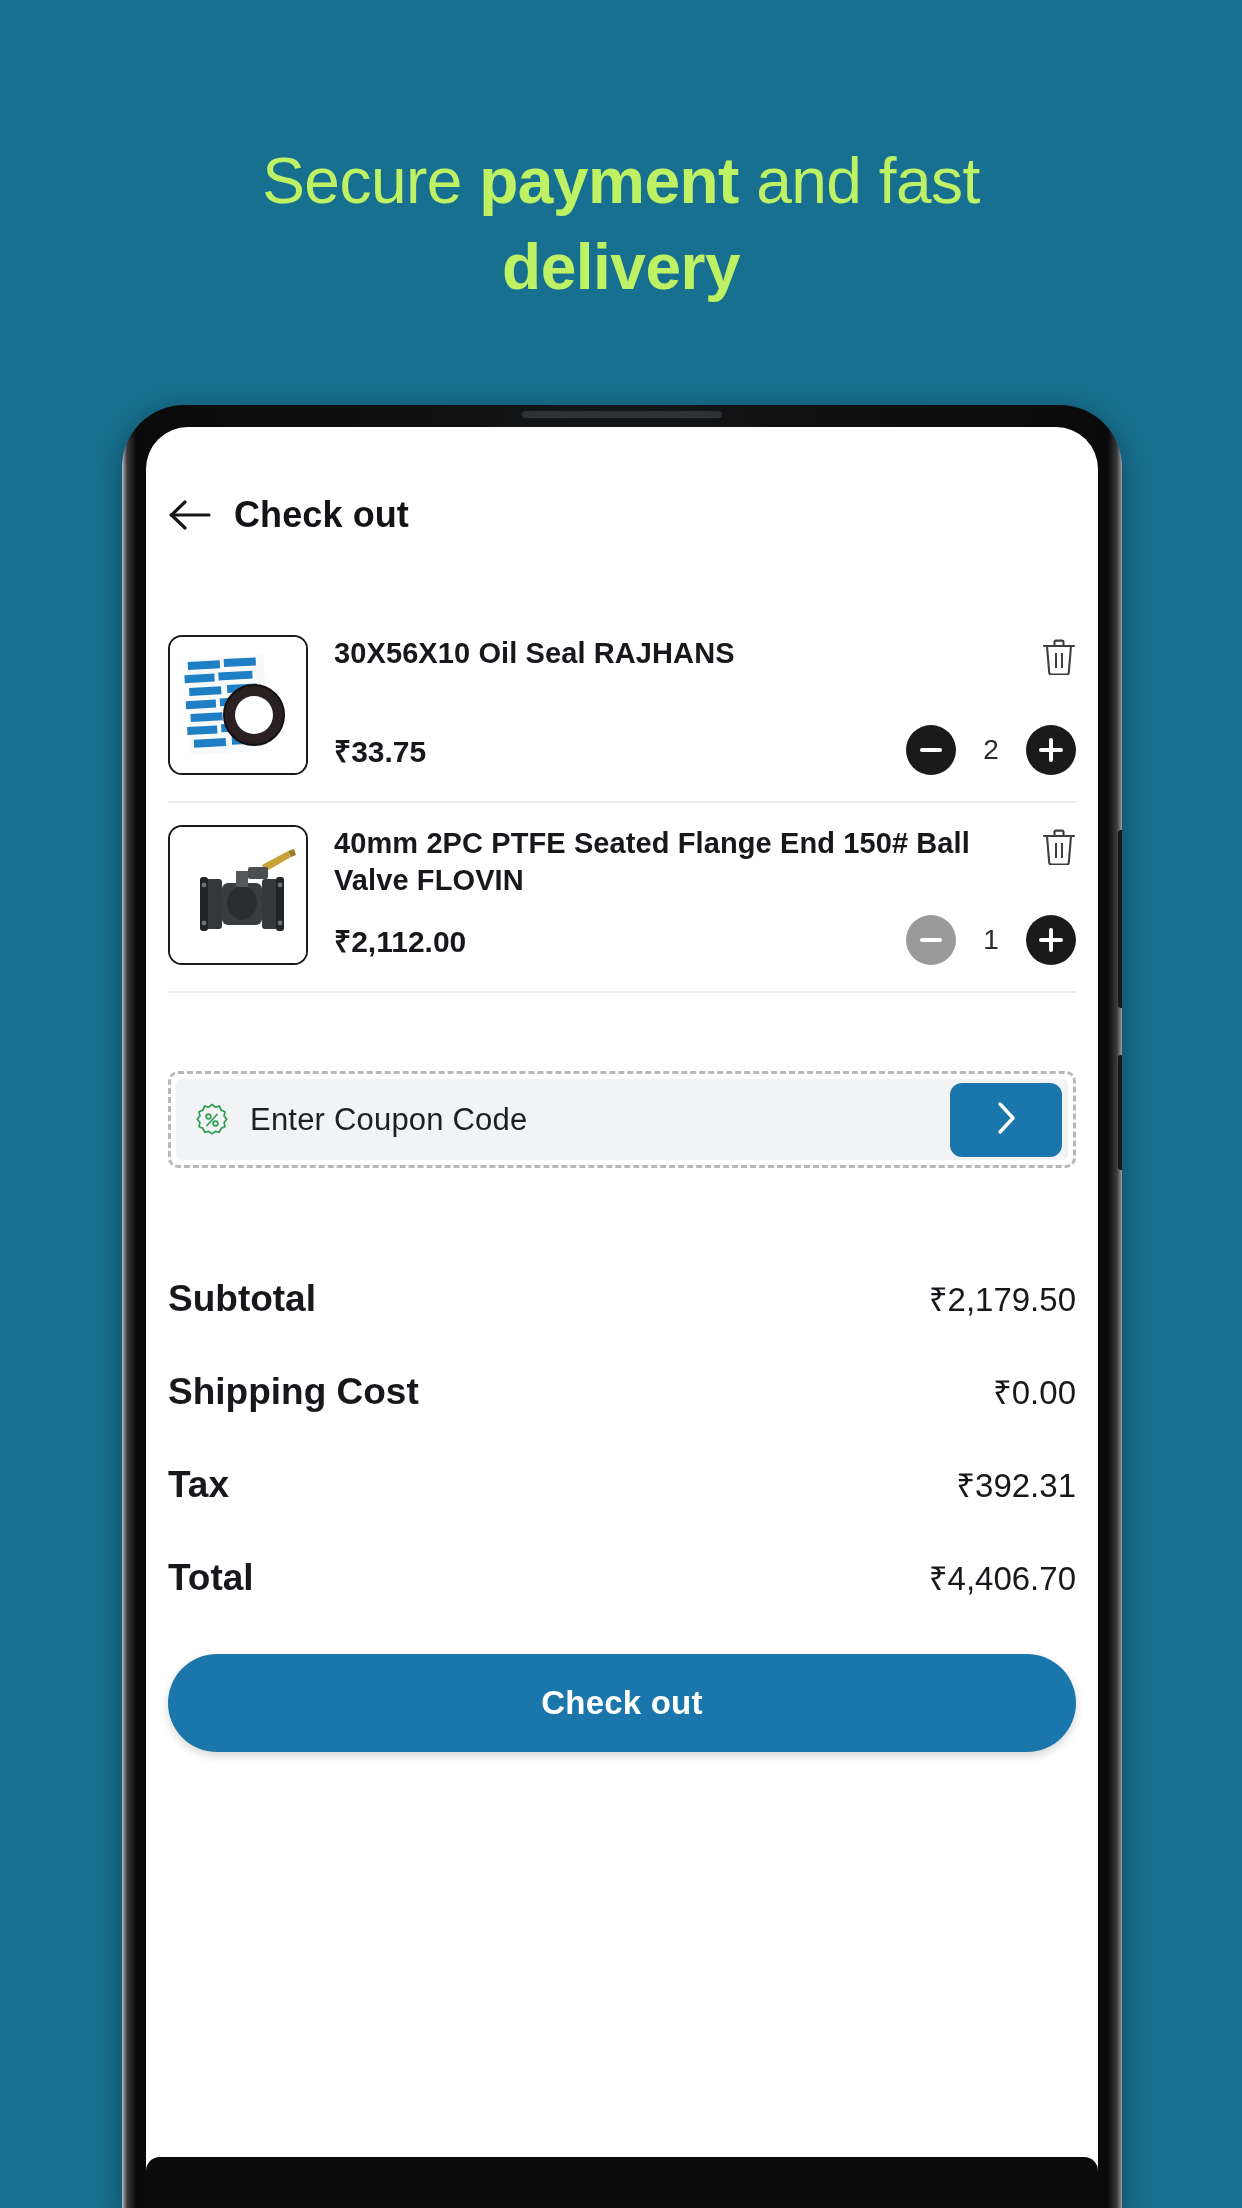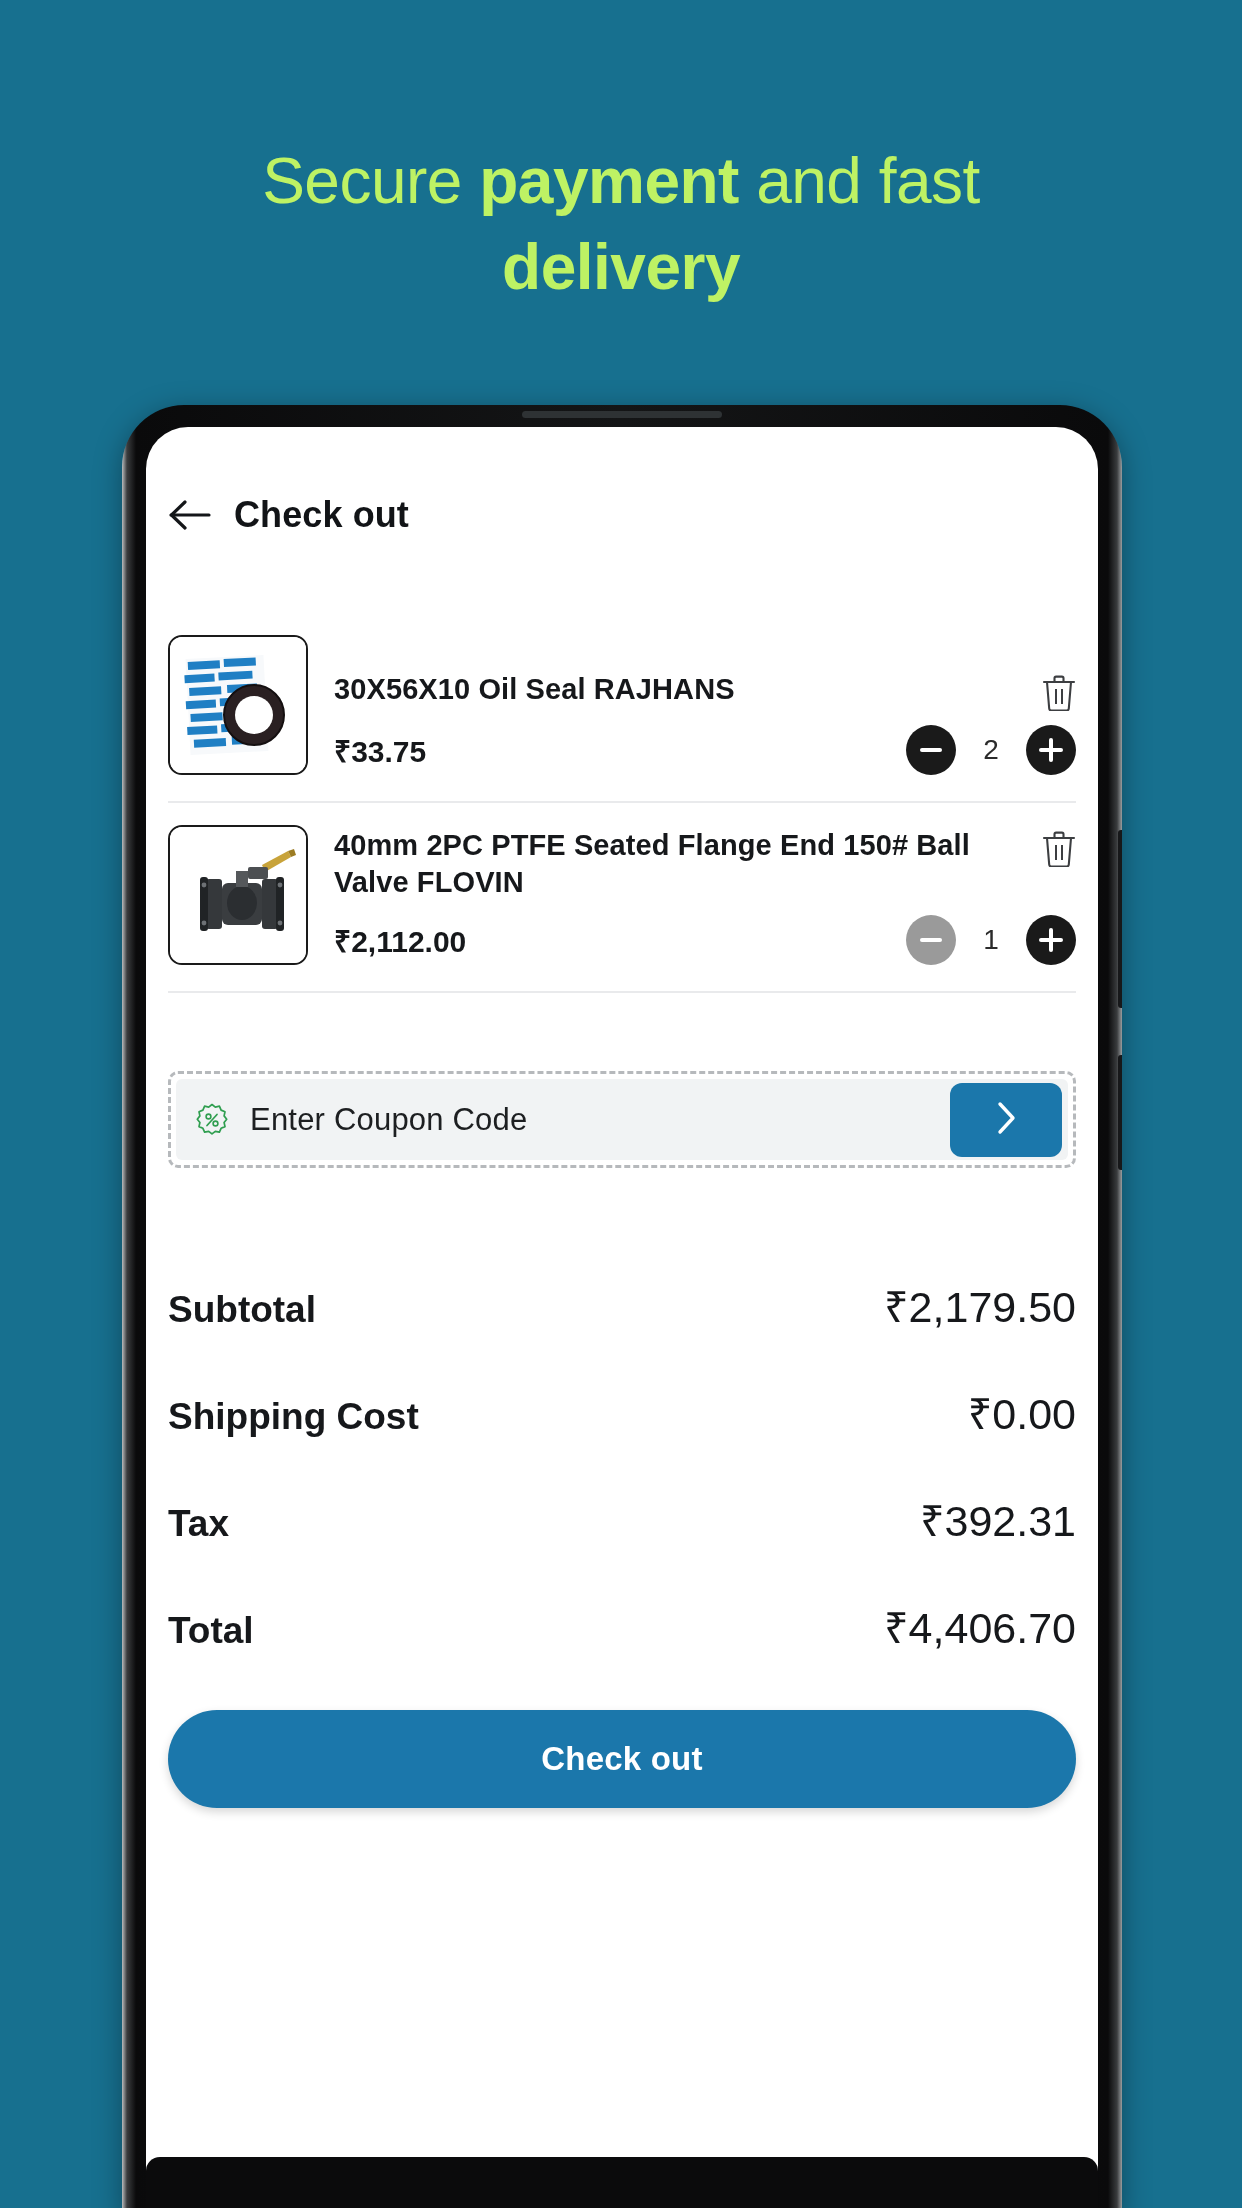--- a/index.html
+++ b/index.html
@@ -111,21 +111,20 @@
   
   .cart {
     margin-top: 62px;
     padding: 0 22px;
   }
   .cart-row {
     display: flex;
     gap: 26px;
     padding: 22px 0 26px 0;
     border-bottom: 2px solid #e9eaec;
-    align-items: flex-end;
   }
   .cart-row:last-child { }
 
   .thumb {
     flex: 0 0 auto;
     width: 136px;
     height: 136px;
     border: 2px solid #1a1a1a;
     border-radius: 14px;
     background: #ffffff;
@@ -265,21 +264,21 @@
     align-items: baseline;
     justify-content: space-between;
     padding: 24px 0;
   }
   .total-label {
     font-size: 37px;
     font-weight: 700;
     color: #16181b;
   }
   .total-value {
-    font-size: 43px;
+    font-size: 33px;
     font-weight: 400;
     color: #16181b;
   }
 
   
   .cta-wrap { padding: 30px 22px 0 22px; }
   .cta {
     width: 100%;
     height: 98px;
     border-radius: 50px;

